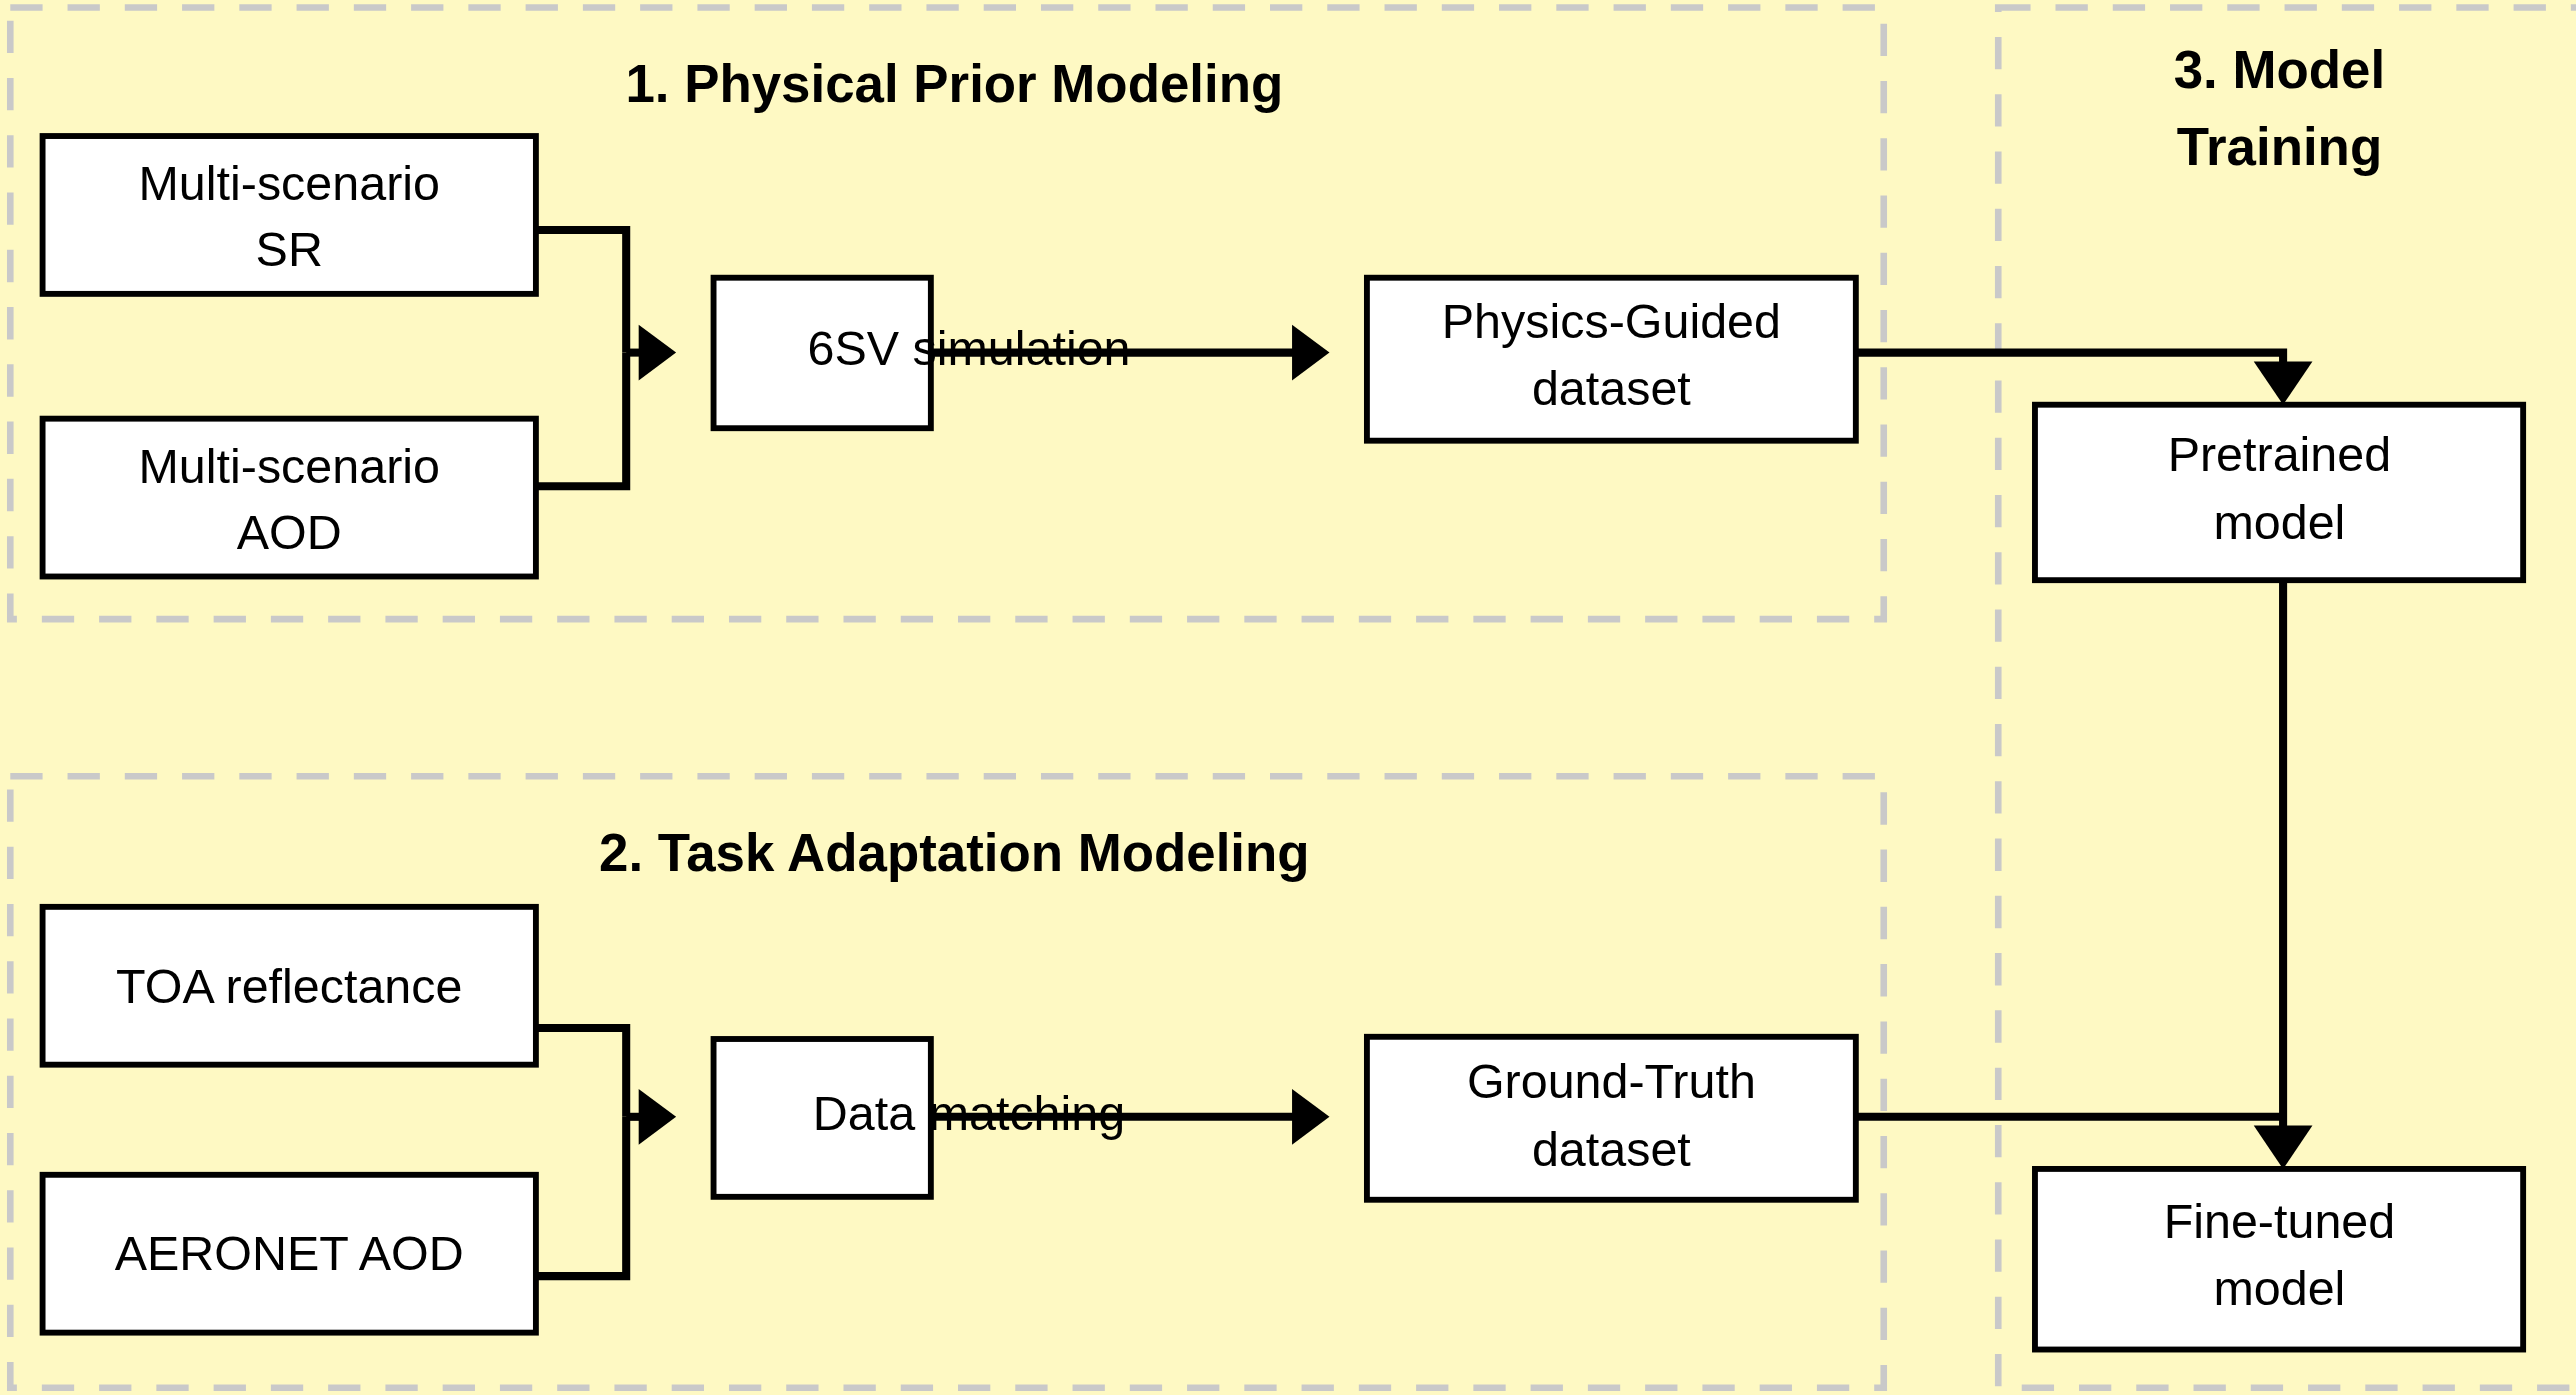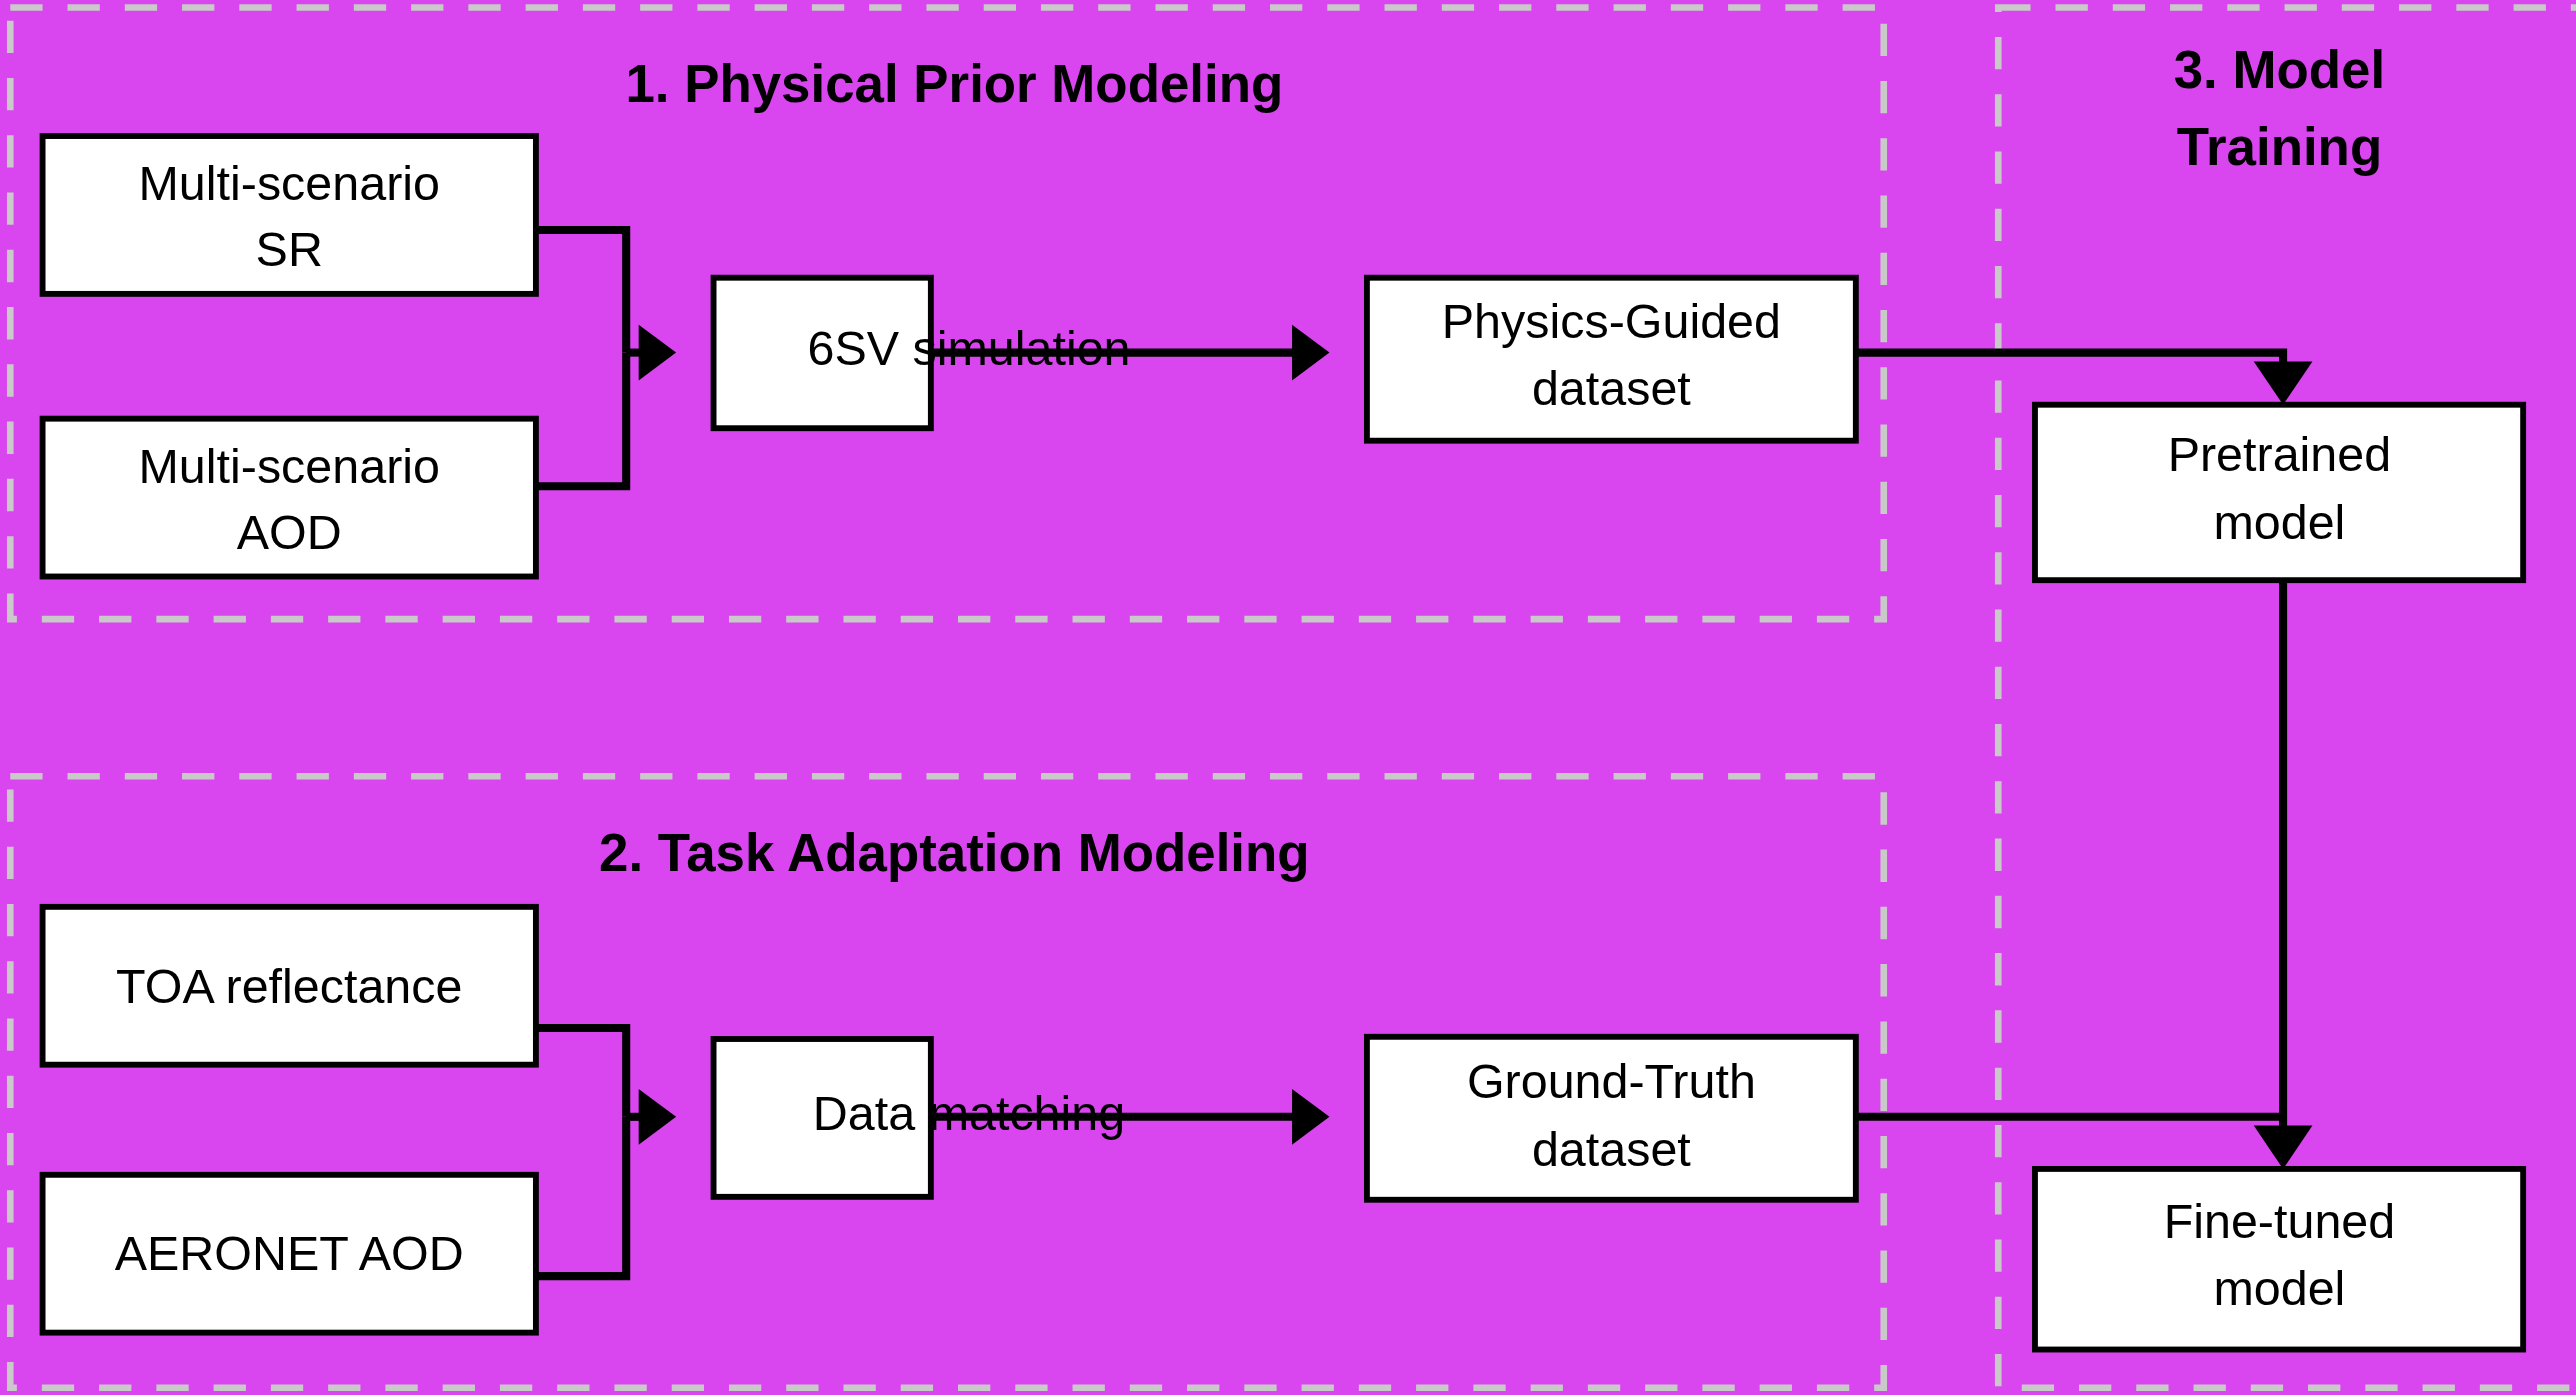--- a/index.html
+++ b/index.html
@@ -7,21 +7,21 @@
     padding: 0;
     background: #ffffff;
   }
   body {
     font-family: "Liberation Sans", sans-serif;
   }
   #diagram-root {
     position: relative;
     width: 2576px;
     height: 1396px;
-    background: #d946ef;
+    background: #fef9c3;
     overflow: hidden;
   }
   svg#flow-svg {
     position: absolute;
     top: 0;
     left: 0;
     width: 2576px;
     height: 1396px;
     display: block;
   }

